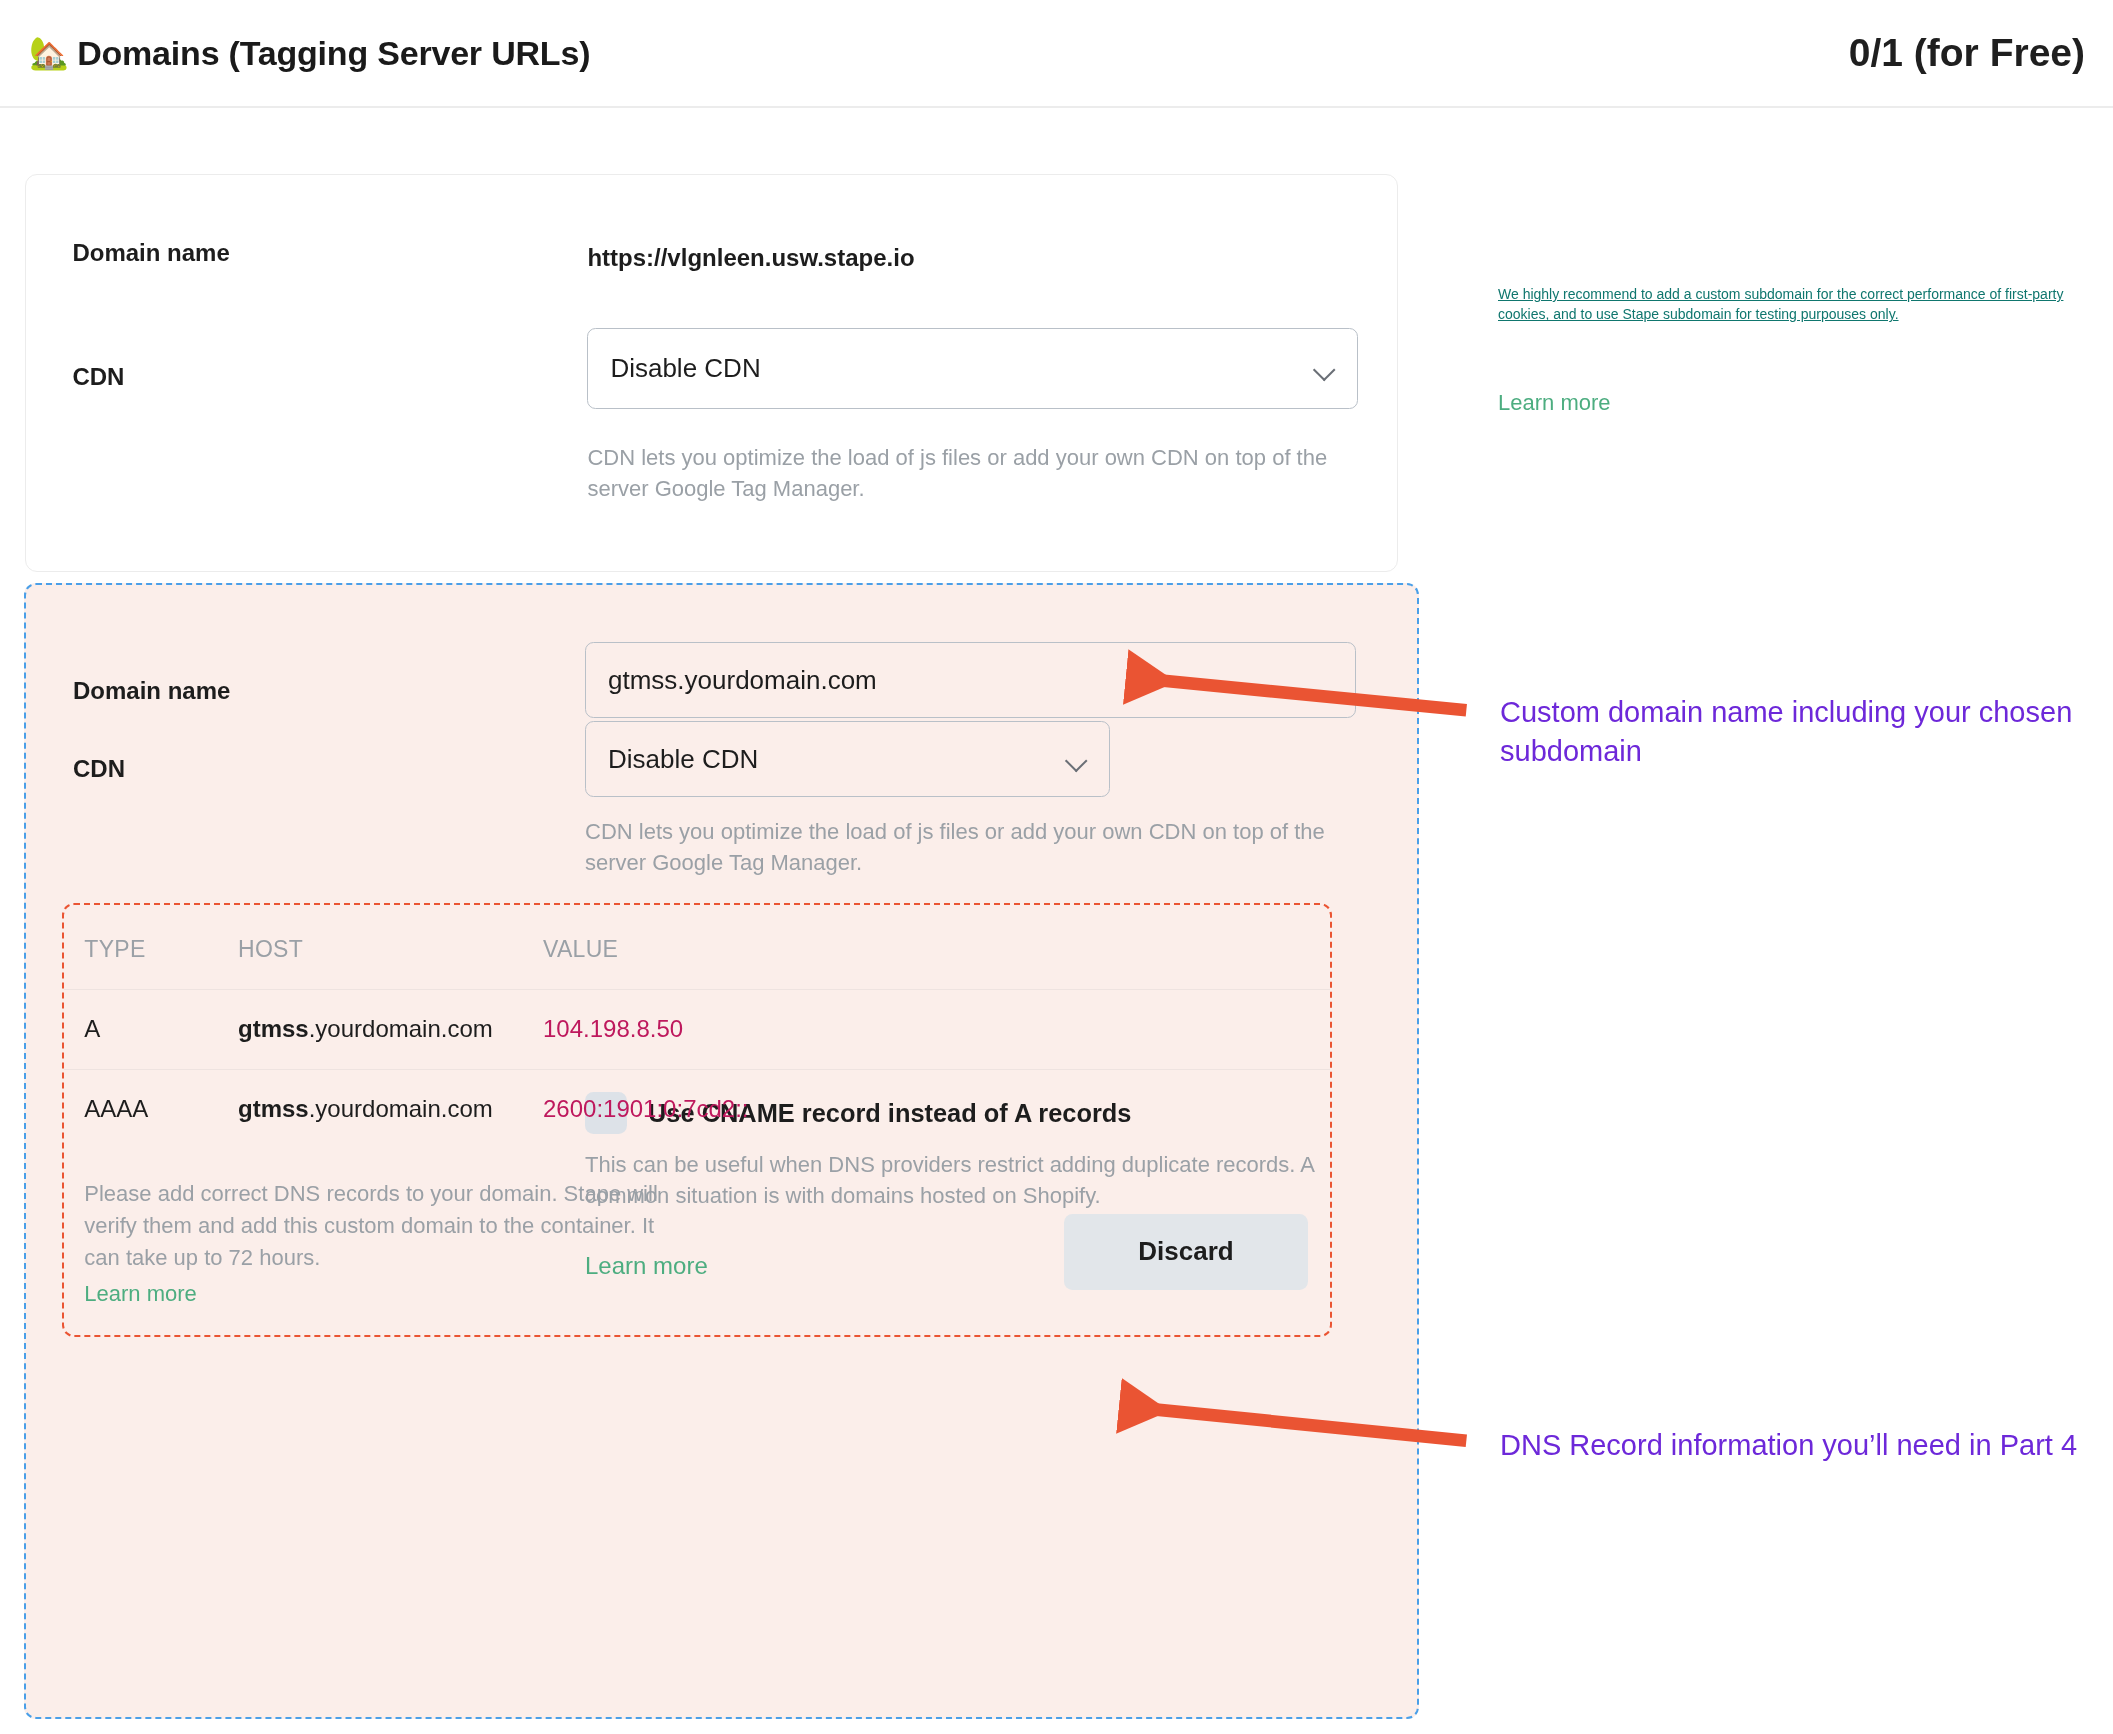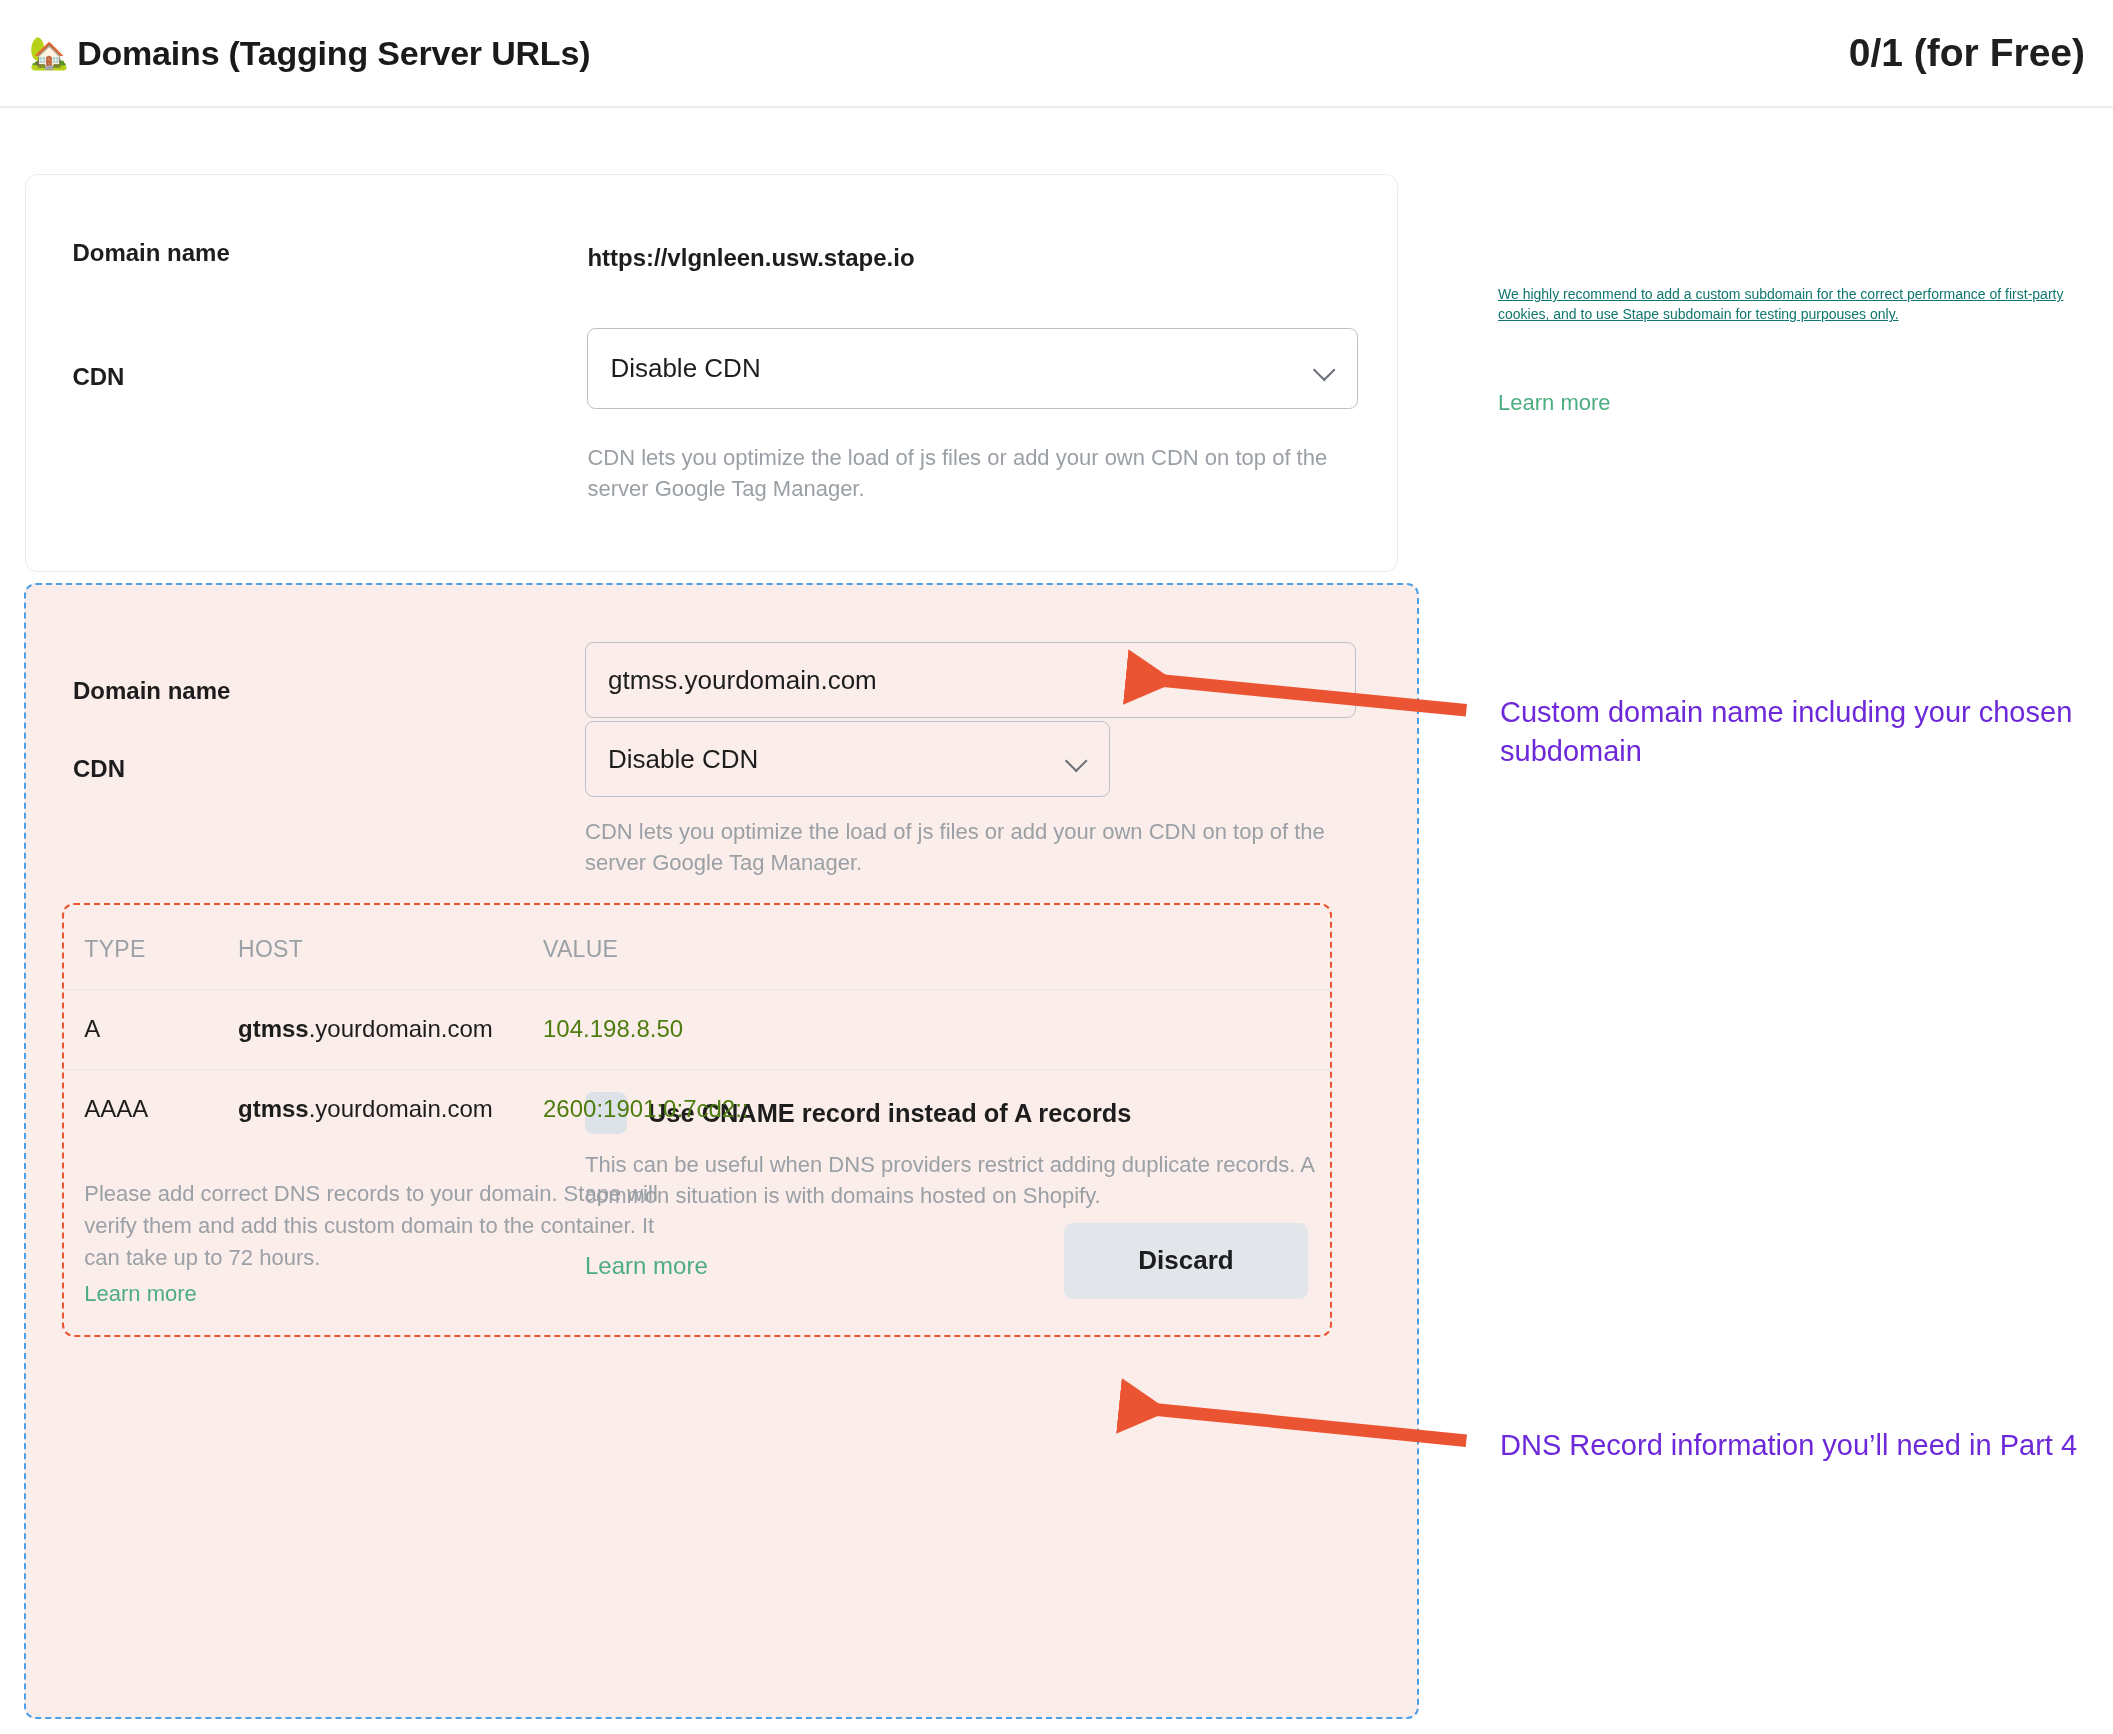--- a/index.html
+++ b/index.html
@@ -242,21 +242,21 @@
     text-align: left;
     font-size: 24px;
     color: #1d1d1d;
     padding: 25.4px 0;
     border-top: 1.7px solid #eee3e0;
   }
   #dns-table .col-type  { width: 174px; padding-left: 20.3px; }
   #dns-table .col-host  { width: 305px; }
   #dns-table .col-value { width: auto; }
   .host-sub { font-weight: bold; }
-  .dns-value { color: #4d7c0f; }
+  .dns-value { color: #be185d; }
 
   #dns-footer {
     position: absolute;
     left: 0; bottom: 0;
     width: 100%;
     padding: 0 22px 25.4px 20.3px;
     display: flex;
     align-items: flex-end;
     justify-content: space-between;
   }
@@ -270,21 +270,21 @@
     display: inline-block;
     margin-top: 3.4px;
     font-size: 22px;
     color: #4dad80;
     text-decoration: none;
     cursor: pointer;
   }
   #dns-actions {
     display: flex;
     gap: 18.6px;
-    margin-bottom: 11px;
+    margin-bottom: 20px;
   }
   #discard-button, #verify-button {
     width: 244px; height: 76px;
     border: none;
     border-radius: 8.5px;
     font-size: 26px;
     font-weight: bold;
     font-family: "Liberation Sans", sans-serif;
     cursor: pointer;
   }

